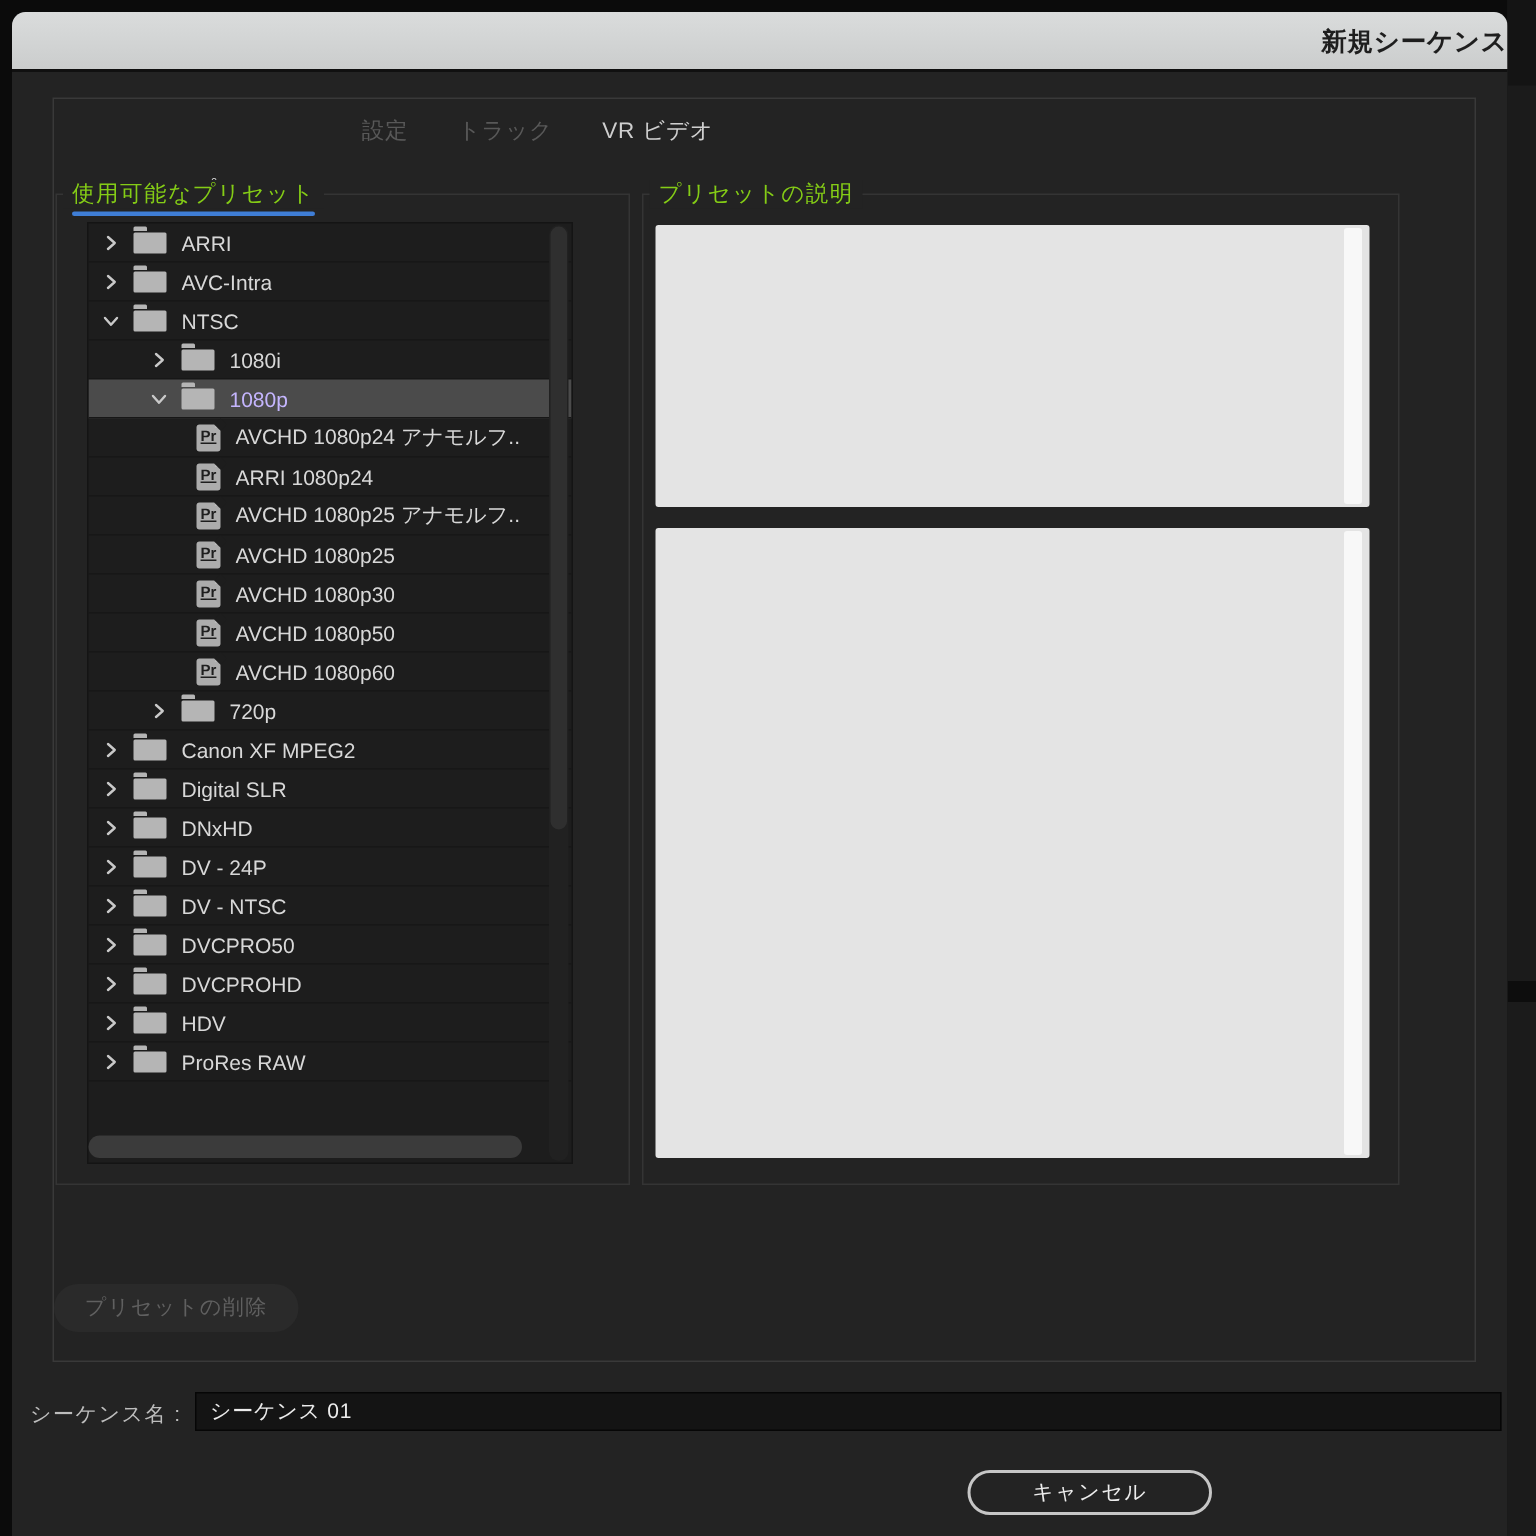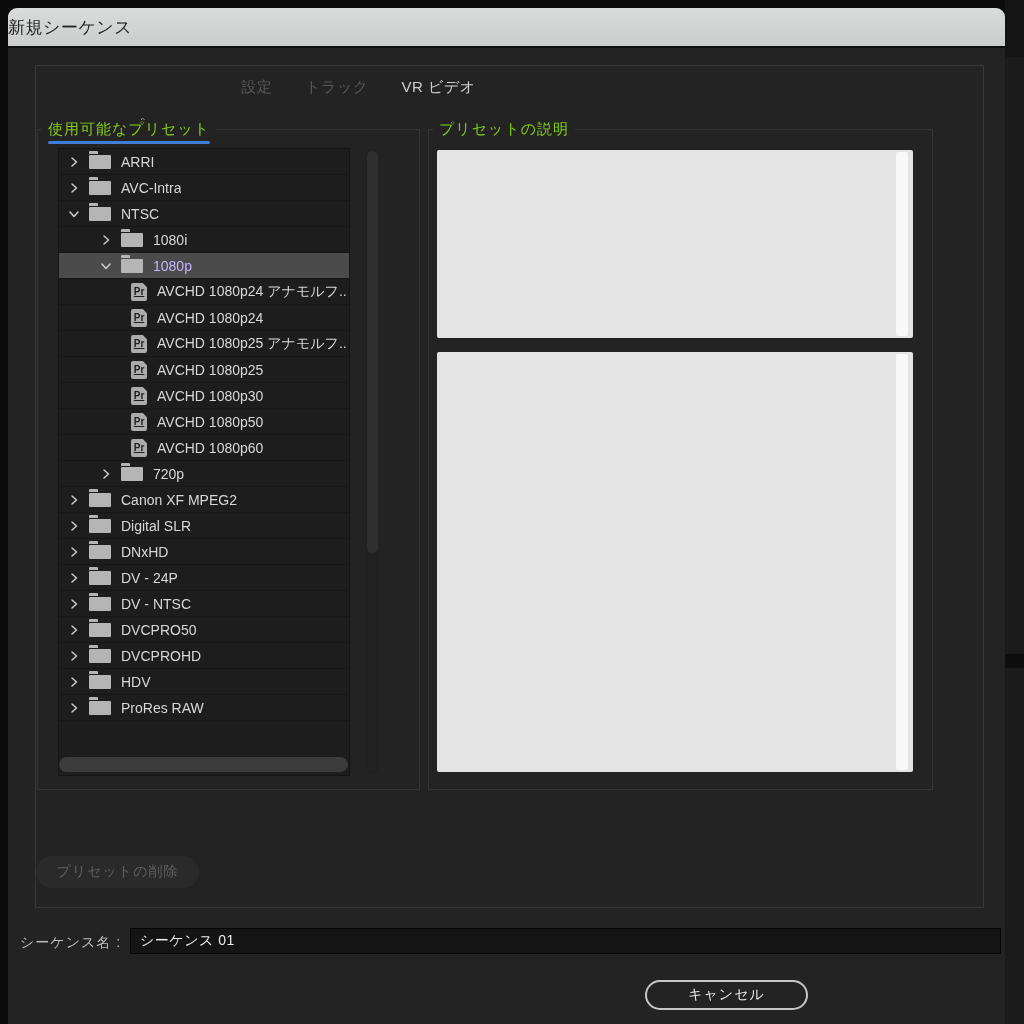--- a/index.html
+++ b/index.html
@@ -9,42 +9,42 @@
   
   .bg-right{position:absolute;left:1005px;top:0;width:19px;height:1024px;background:#1b1b1b;}
   .bg-right .band-top{position:absolute;left:0;top:0;width:100%;height:57px;background:#141414;}
   .bg-right .band-dark{position:absolute;left:0;top:654px;width:100%;height:14px;background:#0d0d0d;}
 
   
   .dialog{position:absolute;left:8px;top:8px;width:997px;height:1016px;background:#232323;
           border-radius:9px 9px 0 0;}
   .titlebar{position:absolute;left:0;top:0;width:100%;height:40px;
             background:linear-gradient(#dadcdc,#cbcdcd);border-radius:9px 9px 0 0;
-            border-bottom:2px solid #101010;display:flex;align-items:center;justify-content:flex-start;
-            color:#1e1e1e;font-size:17px;font-weight:400;letter-spacing:.5px;}
+            border-bottom:2px solid #101010;display:flex;align-items:center;justify-content:flex-end;
+            color:#1e1e1e;font-size:17px;font-weight:700;letter-spacing:.5px;}
 
   
   .content-box{position:absolute;left:27px;top:57px;width:949px;height:843px;border:1px solid #393939;}
 
   
   .tabs{position:absolute;left:14px;top:12px;display:flex;gap:33px;font-size:15px;}
   .tab{position:relative;padding-bottom:8px;letter-spacing:.5px;}
   .tab.active{color:#ececec;margin-top:39px;}
   .tab.active::after{content:'';position:absolute;left:-2px;right:-2px;bottom:0;height:3px;background:#3f7ed6;border-radius:2px;}
   .tab.disabled{color:#585858;}
   .tab.plain{color:#cfcfcf;}
 
   
   .fieldset{position:absolute;border:1px solid #343434;}
   .fs-left{left:29px;top:121px;width:383px;height:661px;}
   .fs-right{left:420px;top:121px;width:505px;height:661px;}
   .legend{position:absolute;top:-10px;left:4px;background:#232323;padding:0 6px;color:#84cc16;font-size:15px;letter-spacing:1px;white-space:nowrap;}
 
   
-  .tree{position:absolute;left:50px;top:140px;width:292px;height:628px;background:#1d1d1d;overflow:hidden;border:1px solid #141414;}
+  .tree{position:absolute;left:50px;top:140px;width:324px;height:628px;background:#1d1d1d;overflow:hidden;border:1px solid #141414;}
   .tree-row{position:relative;height:26px;display:flex;align-items:center;border-bottom:1px solid #171717;color:#d8d8d8;font-size:14px;}
   .tree-row.selected{background:#4b4b4b;color:#c4b5fd;}
   .indent{flex:none;}
   .chev-box{flex:none;width:14px;height:12px;display:flex;align-items:center;justify-content:center;margin-right:8px;}
   .chev-box svg{display:block;}
   .chev-box.expanded svg{transform:rotate(90deg);}
   .folder-icon{flex:none;width:22px;height:14px;background:#b5b5b5;border-radius:1px;position:relative;margin-right:10px;}
   .folder-icon::before{content:'';position:absolute;top:-4px;left:0;width:9px;height:3px;background:#b5b5b5;border-radius:1px 1px 0 0;}
   .pr-icon{flex:none;width:16px;height:18px;background:#acacac;border-radius:2px;position:relative;
            display:flex;align-items:center;justify-content:center;color:#1e1e1e;font-size:10px;font-weight:700;margin-right:10px;text-decoration:underline;}
@@ -162,21 +162,21 @@
           <span class="row-label">1080p</span>
         </div>
         <div class="tree-row">
           <span class="indent" style="width: 72px;"></span>
           <span class="pr-icon">Pr</span>
           <span class="row-label">AVCHD 1080p24 アナモルフ..</span>
         </div>
         <div class="tree-row">
           <span class="indent" style="width: 72px;"></span>
           <span class="pr-icon">Pr</span>
-          <span class="row-label">AVCHD 1080p24</span>
+          <span class="row-label">ARRI 1080p24</span>
         </div>
         <div class="tree-row">
           <span class="indent" style="width: 72px;"></span>
           <span class="pr-icon">Pr</span>
           <span class="row-label">AVCHD 1080p25 アナモルフ..</span>
         </div>
         <div class="tree-row">
           <span class="indent" style="width: 72px;"></span>
           <span class="pr-icon">Pr</span>
           <span class="row-label">AVCHD 1080p25</span>

